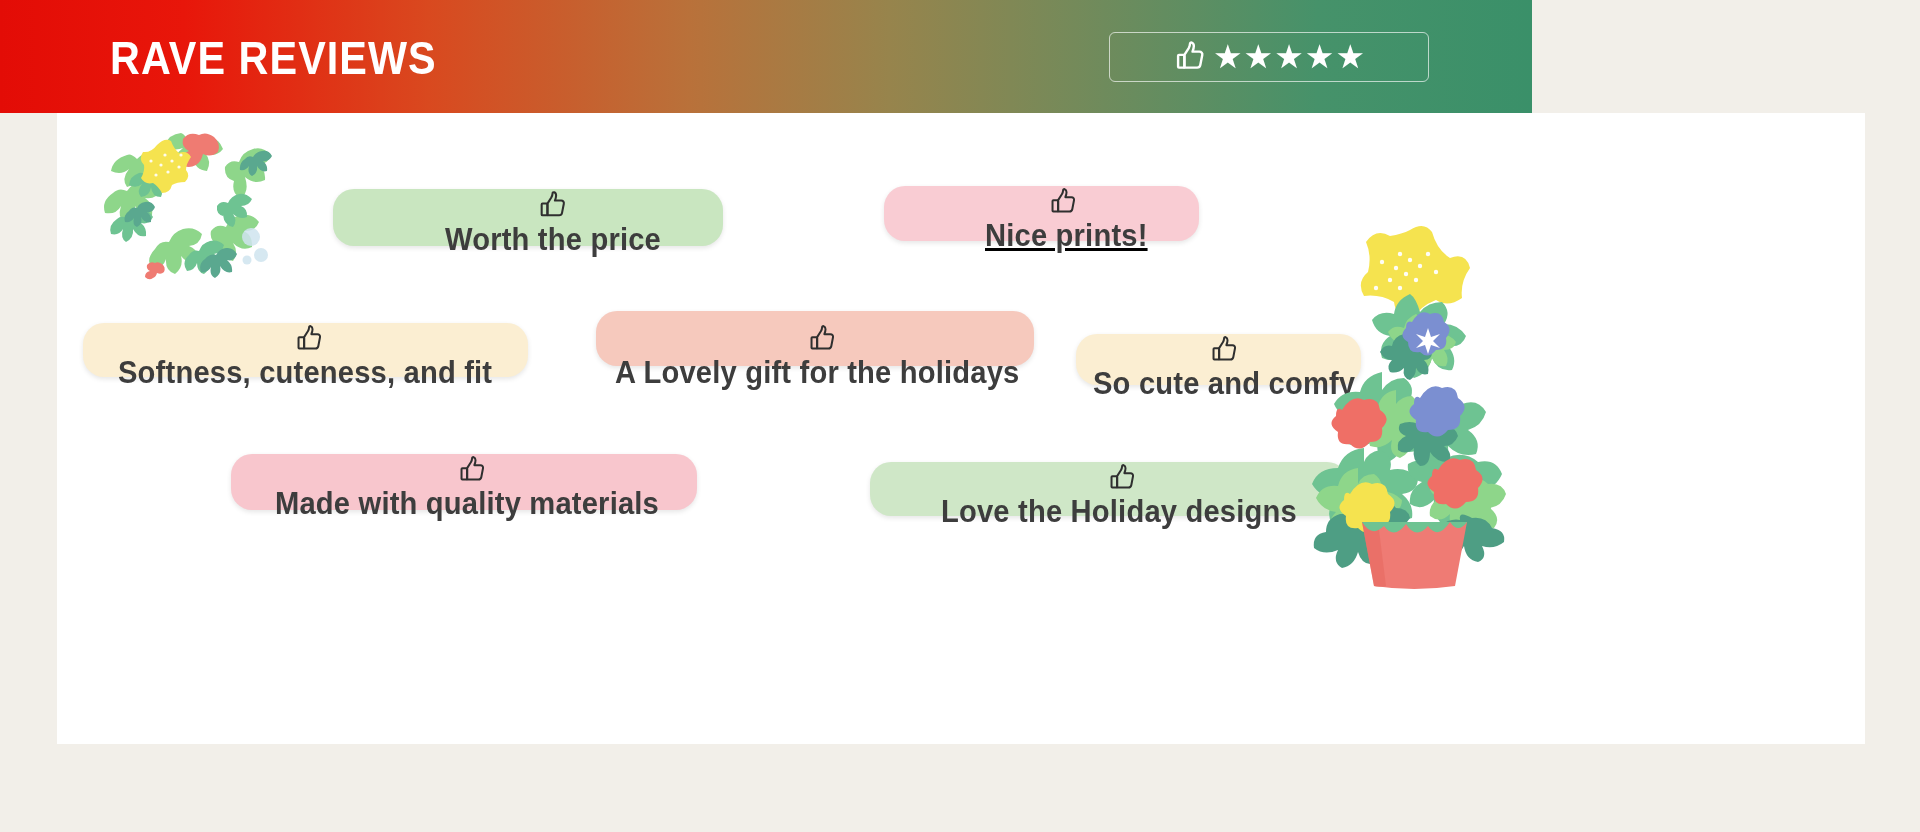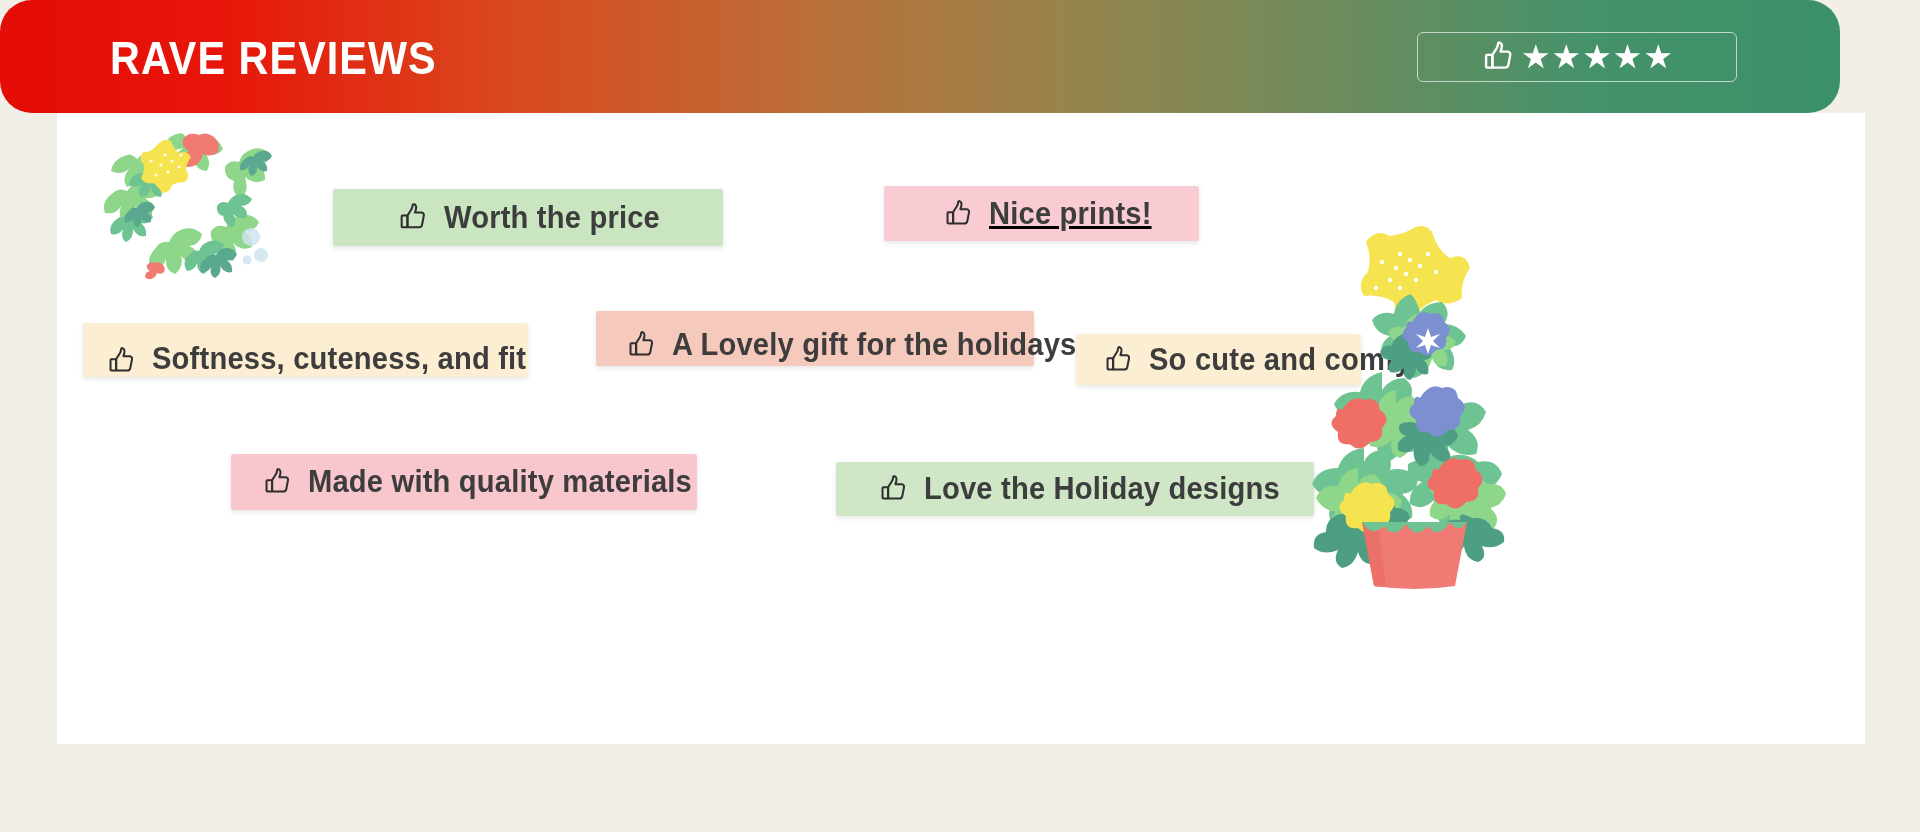--- a/index.html
+++ b/index.html
@@ -15,35 +15,34 @@
     background: #f2efe9;
     font-family: "Liberation Sans", "DejaVu Sans", sans-serif;
     position: relative;
   }
 
   
   .header-bar {
     position: absolute;
     left: 0;
     top: 0;
-    width: 1840px;
+    width: 1532px;
     height: 113px;
     background: linear-gradient(90deg,
         #e30c06 0%,
         #e8160a 12%,
         #d9491f 28%,
         #b9713a 45%,
         #97844c 58%,
         #6f8b5c 72%,
         #46926a 86%,
         #3a9069 100%);
     display: flex;
     align-items: center;
     z-index: 5;
-    border-radius: 32px;
   }
 
   .header-title {
     position: absolute;
     left: 110px;
     top: 50%;
     transform: translateY(-50%);
     color: #ffffff;
     font-family: "Liberation Sans Narrow", "Liberation Sans", "DejaVu Sans", sans-serif;
     font-size: 47px;
@@ -92,24 +91,25 @@
     background: #ffffff;
     overflow: hidden;
     z-index: 1;
   }
 
   
   .tag {
     position: absolute;
     display: flex;
     align-items: center;
-    border-radius: 2px;
+    border-radius: 21px;
     box-shadow: 0 2px 5px rgba(0,0,0,0.10);
     white-space: nowrap;
     z-index: 3;
+    flex-direction: column;
   }
 
   .tag-icon {
     flex: 0 0 auto;
     display: block;
     margin-right: 14px;
   }
 
   .tag-label {
     font-family: "Liberation Sans Narrow", "Liberation Sans", "DejaVu Sans", sans-serif;
@@ -117,21 +117,21 @@
     color: #3d3d3d;
     font-size: 31px;
     letter-spacing: 0.2px;
     transform: scaleX(0.94);
     transform-origin: left center;
   }
 
   
   #tag-0 { left: 333px; top: 189px; width: 390px; height: 57px; padding: 0 0 0 64px; }
   #tag-1 { left: 884px; top: 186px; width: 315px; height: 55px; padding: 0 0 0 59px; }
-  #tag-2 { left: 83px;  top: 323px; width: 445px; height: 54px; padding: 0 0 0 23px; align-items: flex-end; }
+  #tag-2 { left: 83px;  top: 323px; width: 445px; height: 54px; padding: 0 0 0 23px; }
   #tag-3 { left: 596px; top: 311px; width: 438px; height: 55px; padding: 12px 0 0 30px; }
   #tag-4 { left: 1076px;top: 334px; width: 285px; height: 51px; padding: 0 0 0 27px; }
   #tag-5 { left: 231px; top: 454px; width: 466px; height: 56px; padding: 0 0 0 31px; }
   #tag-6 { left: 836px; top: 462px; width: 478px; height: 54px; padding: 0 0 0 42px; }
 
   
   .wreath {
     position: absolute;
     left: 93px;
     top: 115px;
@@ -261,21 +261,21 @@
 </div>
 
 <div class="tag" id="tag-5" style="background:#f8c6cd;">
   <svg class="tag-icon" width="32" height="32" viewBox="0 0 24 24">
     <path d="M7.6 10.6 L10.4 6.2 C10.9 5.3 11.3 4.2 11.3 3.3 C11.3 2.6 11.9 2.2 12.5 2.4 C13.4 2.7 13.9 3.6 13.9 4.7 C13.9 5.9 13.5 7.2 13.0 8.4 L17.6 8.4 C18.9 8.4 19.8 9.5 19.5 10.7 L18.2 17.4 C18.0 18.4 17.1 19.1 16.1 19.1 L7.6 19.1 Z" fill="none" stroke="#2f2f2f" stroke-width="1.5" stroke-linejoin="round" stroke-linecap="round"></path>
     <rect x="3.4" y="10.6" width="4.2" height="8.5" rx="0.6" fill="none" stroke="#2f2f2f" stroke-width="1.5"></rect>
   </svg>
   <span class="tag-label">Made with quality materials</span>
 </div>
 
-<div class="tag" id="tag-6" style="background:#cfe7c7;">
+<div class="tag" id="tag-6" style="background:#cfe7c7;margin-left:34px;">
   <svg class="tag-icon" width="32" height="32" viewBox="0 0 24 24">
     <path d="M7.6 10.6 L10.4 6.2 C10.9 5.3 11.3 4.2 11.3 3.3 C11.3 2.6 11.9 2.2 12.5 2.4 C13.4 2.7 13.9 3.6 13.9 4.7 C13.9 5.9 13.5 7.2 13.0 8.4 L17.6 8.4 C18.9 8.4 19.8 9.5 19.5 10.7 L18.2 17.4 C18.0 18.4 17.1 19.1 16.1 19.1 L7.6 19.1 Z" fill="none" stroke="#2f2f2f" stroke-width="1.5" stroke-linejoin="round" stroke-linecap="round"></path>
     <rect x="3.4" y="10.6" width="4.2" height="8.5" rx="0.6" fill="none" stroke="#2f2f2f" stroke-width="1.5"></rect>
   </svg>
   <span class="tag-label">Love the Holiday designs</span>
 </div>
 
 <svg class="tree" viewBox="0 0 205 367">
 
   <g fill="#f5e34f">

